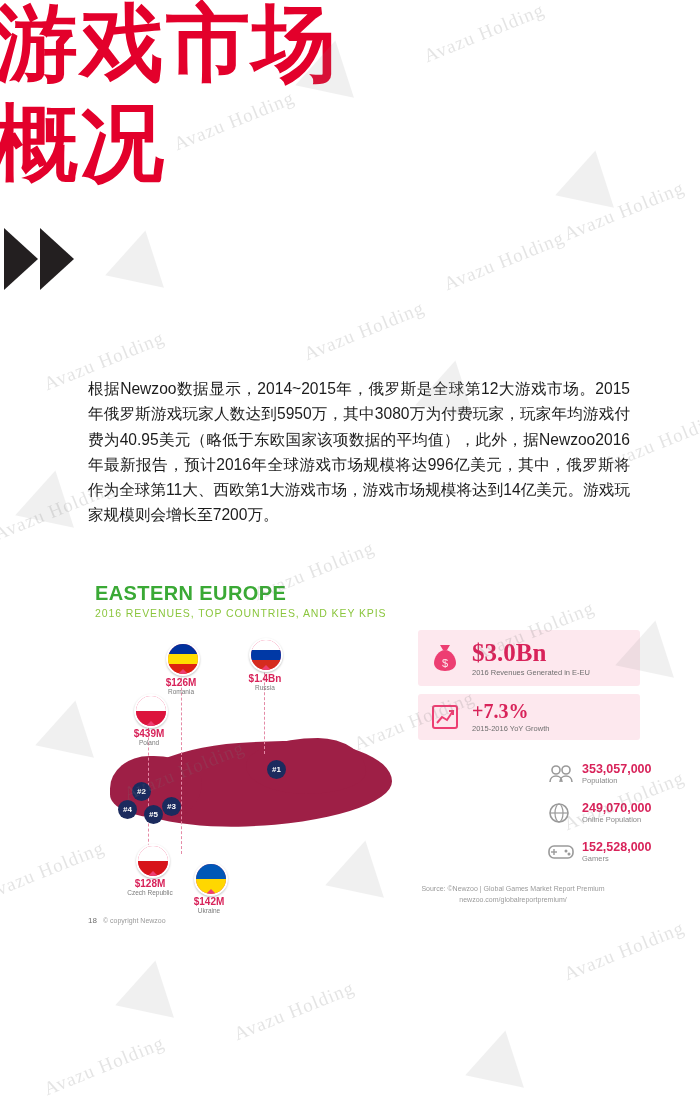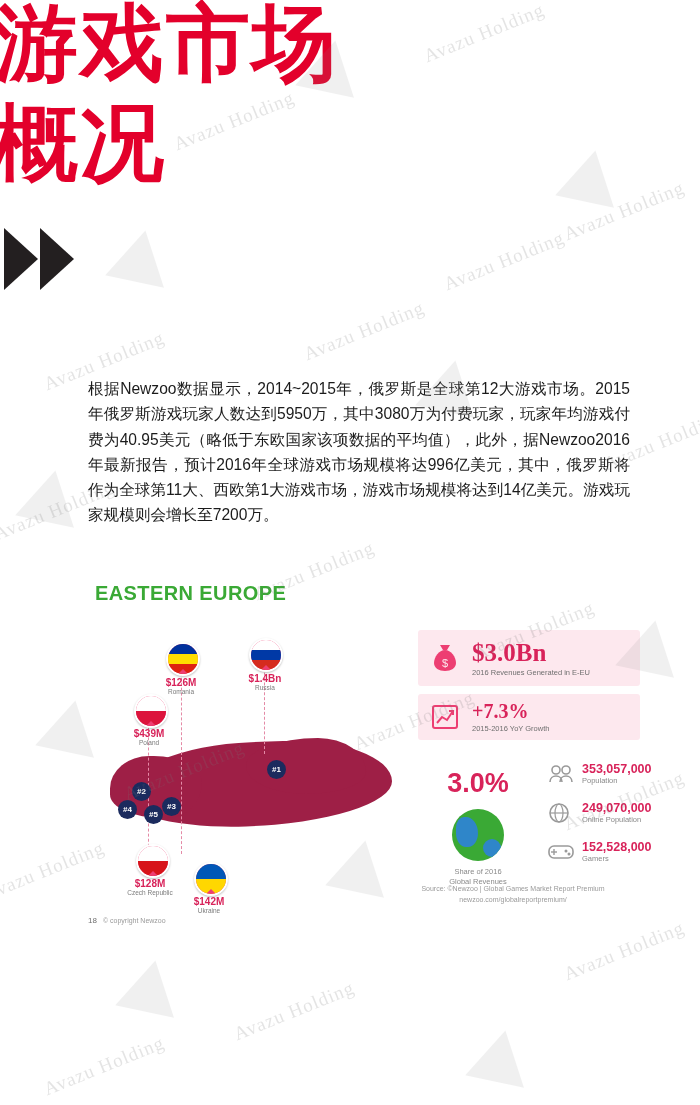--- a/index.html
+++ b/index.html
@@ -351,20 +351,21 @@
     <span class="chev"></span>
     <span class="chev"></span>
   </div>
 </div>
 
 <div id="body-copy">根据Newzoo数据显示，2014~2015年，俄罗斯是全球第12大游戏市场。2015年俄罗斯游戏玩家人数达到5950万，其中3080万为付费玩家，玩家年均游戏付费为40.95美元（略低于东欧国家该项数据的平均值），此外，据Newzoo2016年最新报告，预计2016年全球游戏市场规模将达996亿美元，其中，俄罗斯将作为全球第11大、西欧第1大游戏市场，游戏市场规模将达到14亿美元。游戏玩家规模则会增长至7200万。</div>
 
 <div id="infographic">
 
   <div id="ig-title">EASTERN EUROPE</div>
+  <div id="ig-sub">2016 REVENUES, TOP COUNTRIES, AND KEY KPIS</div>
 
   <div id="map-area">
     <div id="map-blob"></div>
     <div id="map-blob2"></div>
     <div id="map-blob3"></div>
 
     <div class="dashline" style="top:28px;left:93px;height:196px;"></div>
     <div class="dashline" style="top:28px;left:176px;height:96px;"></div>
     <div class="dashline" style="top:82px;left:60px;height:150px;"></div>
 
@@ -453,28 +454,20 @@
         <polyline points="6,20 11,14 16,17 22,8" fill="none" stroke="#ed3e72" stroke-width="2"></polyline>
         <polyline points="18,8 22,8 22,12" fill="none" stroke="#ed3e72" stroke-width="2"></polyline>
       </svg>
     </div>
     <div class="card-text">
       <div class="card-big small">+7.3%</div>
       <div class="card-small">2015-2016 YoY Growth</div>
     </div>
   </div>
 
-  <div id="share-block">
-    <div id="share-pct">3.0%</div>
-    <div id="globe"></div>
-    <div id="share-caption">
-      <div>Share of 2016</div>
-      <div>Global Revenues</div>
-    </div>
-  </div>
 
   <div id="kpi-list">
     <div class="kpi-row">
       <div class="kpi-icon">
         <svg width="26" height="20" viewBox="0 0 26 20" aria-hidden="true">
           <circle cx="8" cy="6" r="4" fill="none" stroke="#9a9a9a" stroke-width="1.6"></circle>
           <circle cx="18" cy="6" r="4" fill="none" stroke="#9a9a9a" stroke-width="1.6"></circle>
           <path d="M2 18c0-4 3-6 6-6s6 2 6 6" fill="none" stroke="#9a9a9a" stroke-width="1.6"></path>
           <path d="M12 18c0-4 3-6 6-6s6 2 6 6" fill="none" stroke="#9a9a9a" stroke-width="1.6"></path>
         </svg>

